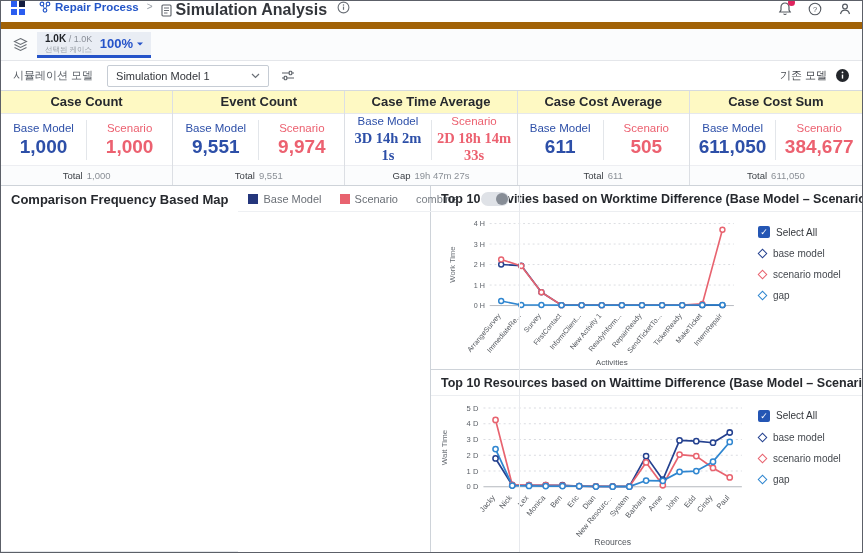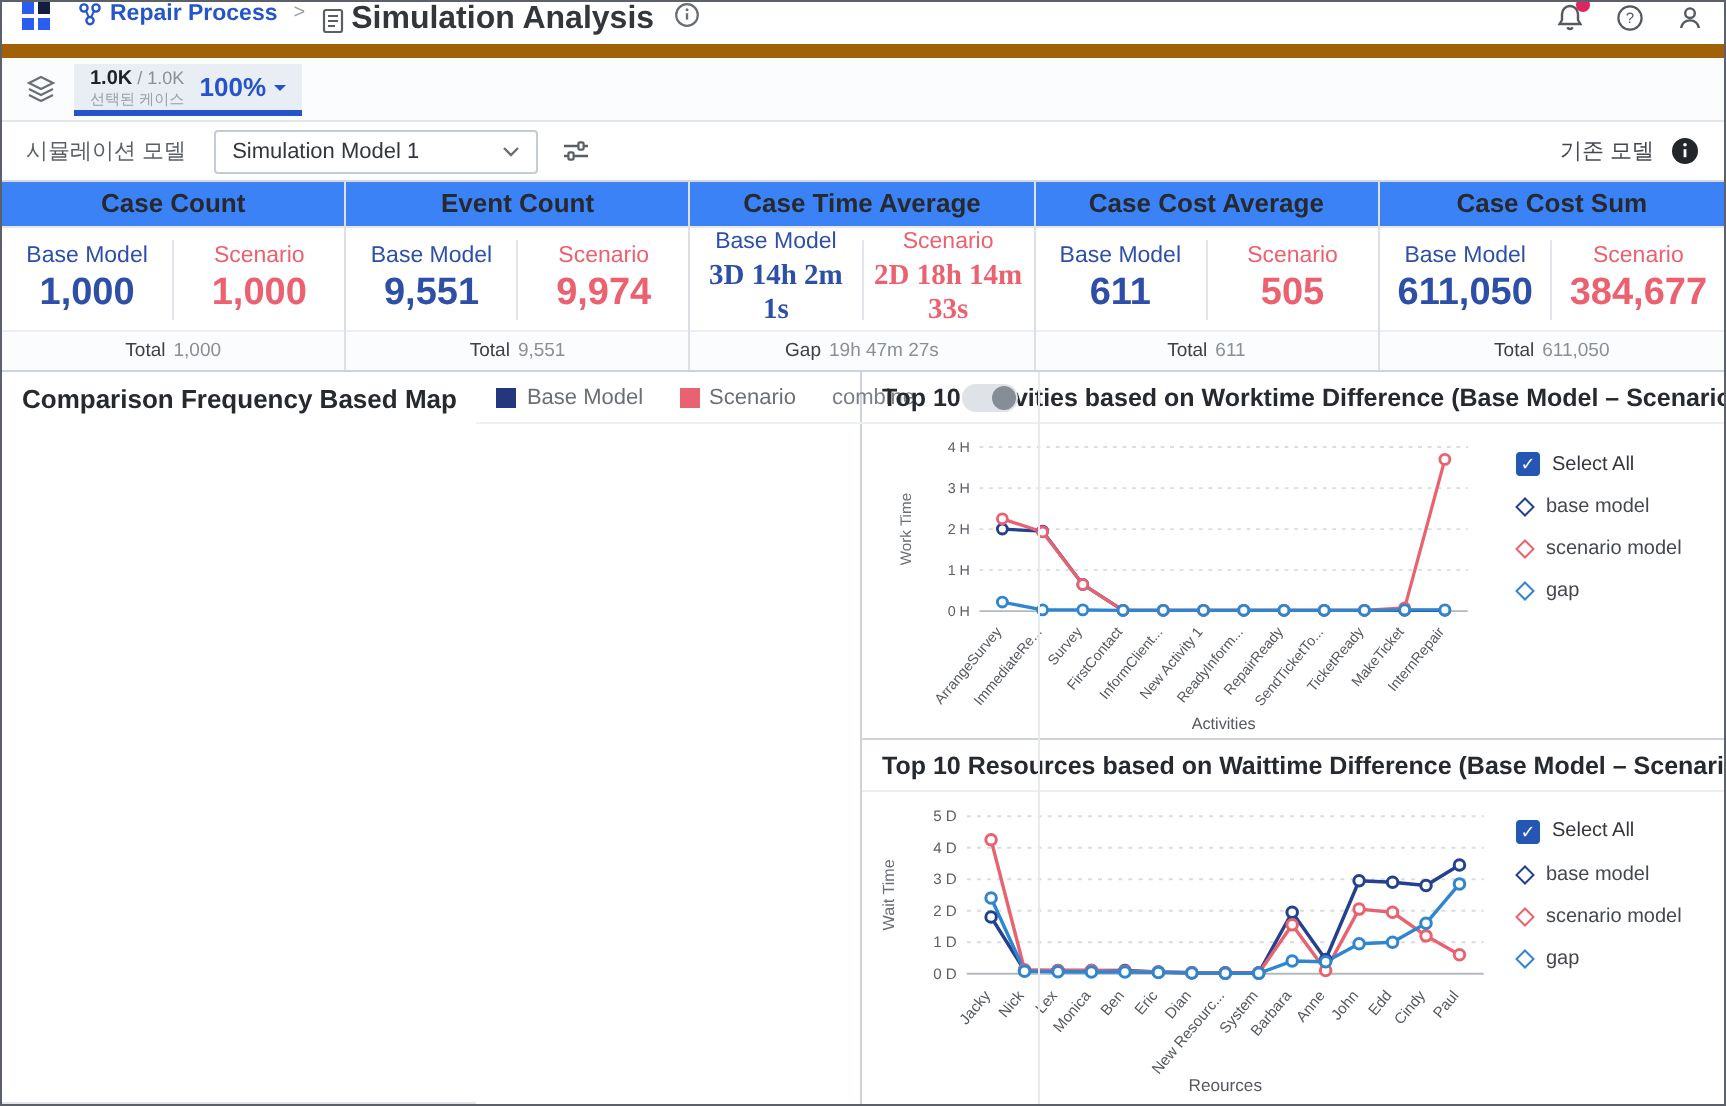--- a/index.html
+++ b/index.html
@@ -33,21 +33,21 @@
   .mb-label{font-size:11px;color:#5a5f66;}
   .mb-select{margin-left:14px;width:162px;height:22px;border:1px solid #c6ccd4;border-radius:2px;background:#fff;display:flex;align-items:center;justify-content:space-between;padding:0 8px;font-size:11px;color:#33363b;cursor:pointer;}
   .mb-sliders{margin-left:12px;cursor:pointer;display:flex;}
   .mb-right{margin-left:auto;display:flex;align-items:center;gap:8px;}
   .mb-base{font-size:11px;color:#44484e;}
 
   
   .kpirow{display:grid;grid-template-columns:repeat(5,1fr);height:95px;border-bottom:1px solid #ced3d9;flex:none;}
   .kpi{border-right:1px solid #dcdfe4;display:flex;flex-direction:column;min-width:0;}
   .kpi:last-child{border-right:none;}
-  .kpi-title{height:23px;line-height:22px;text-align:center;font-size:13px;font-weight:bold;color:#26292e;border-bottom:1px solid #e6e8ec;background:#3b82f6;}
+  .kpi-title{height:23px;line-height:22px;text-align:center;font-size:13px;font-weight:bold;color:#26292e;border-bottom:1px solid #e6e8ec;background:#fef9c3;}
   .kpi-body{flex:1;display:flex;align-items:center;}
   .kpi-half{flex:1;text-align:center;min-width:0;padding:0 2px;}
   .kpi-label{font-size:11.5px;margin-bottom:3px;}
   .kpi-value{font-size:19px;font-weight:bold;line-height:1.1;}
   .kpi.time .kpi-value{font-size:14.5px;line-height:1.2;font-family:Liberation Serif, serif;}
   .base .kpi-label,.base .kpi-value{color:#2d4fa8;}
   .scen .kpi-label,.scen .kpi-value{color:#ec6170;}
   .kpi-vsep{width:1px;height:40px;background:#e3e6ea;flex:none;}
   .kpi-foot{height:20px;border-top:1px solid #edeef2;background:#fbfcfd;display:flex;align-items:center;justify-content:center;gap:4px;font-size:9.5px;color:#8a8f96;}
   .kpi-foot b{color:#3c4046;font-weight:normal;}

